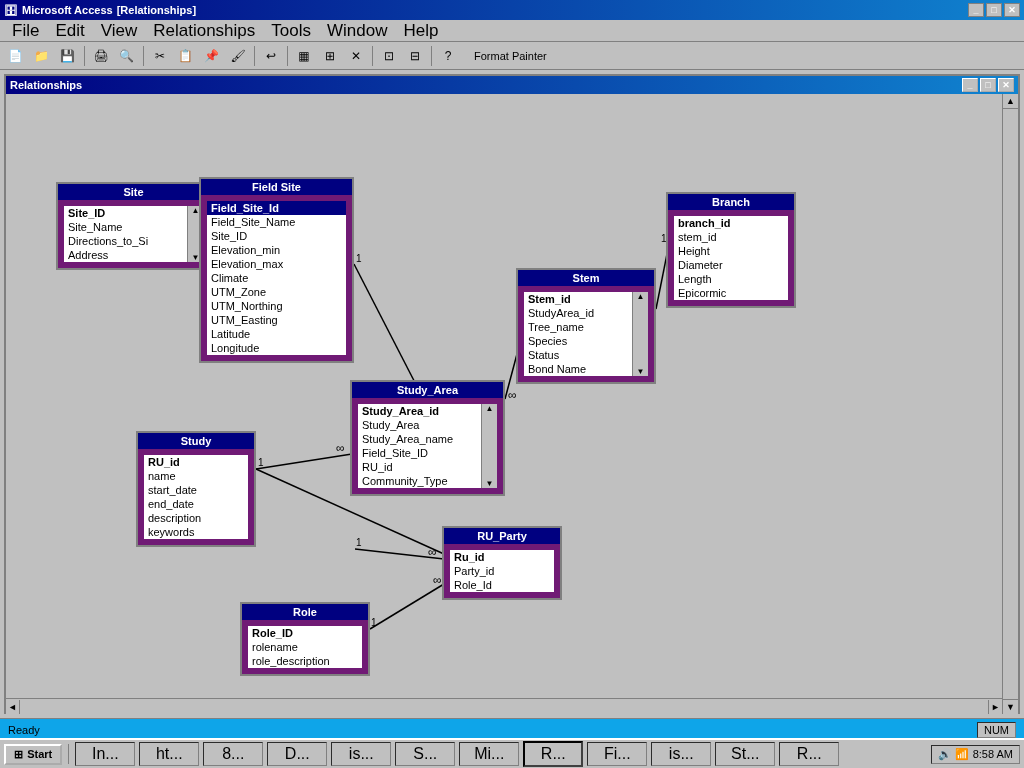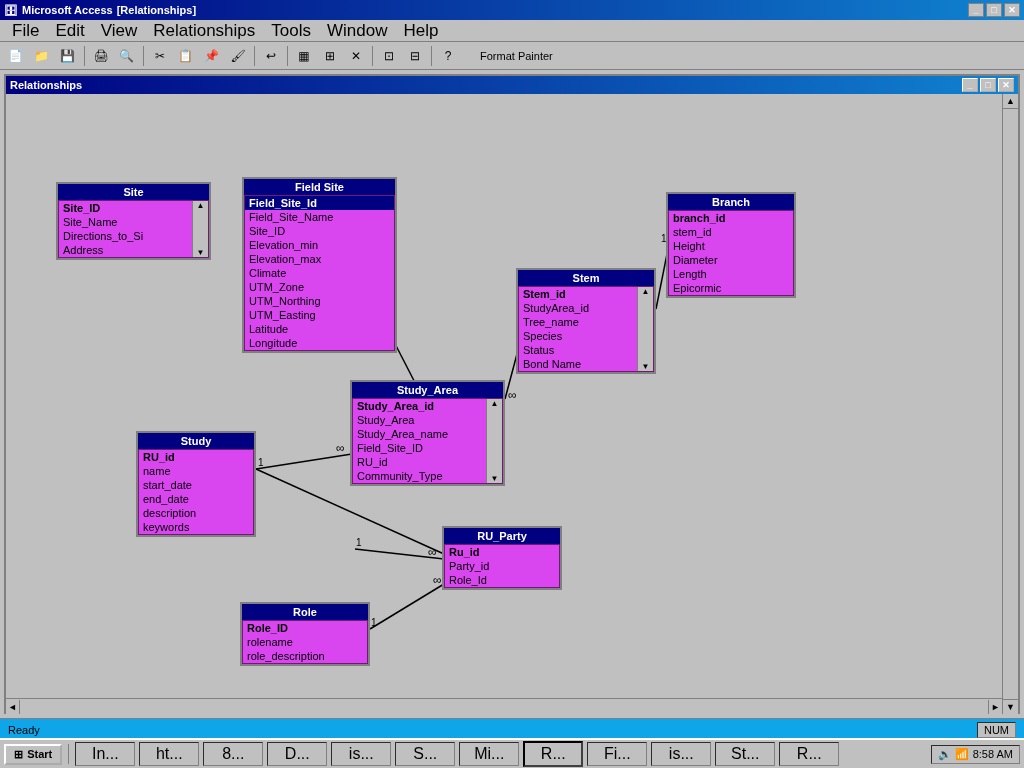--- a/index.html
+++ b/index.html
@@ -55,21 +55,21 @@
     }
     .tool-btn {
       width: 24px; height: 22px;
       background: #c0c0c0;
       border: 1px solid transparent;
       display: flex; align-items: center; justify-content: center;
       cursor: pointer;
       font-size: 12px;
     }
     .tool-separator { width: 1px; height: 20px; background: #808080; margin: 0 2px; }
-    .tool-label { font-size: 11px; margin-left: 18px; }
+    .tool-label { font-size: 11px; margin-left: 12px; }
 
     
     .inner-window {
       position: relative;
       background: #c0c0c0;
       margin: 4px;
       border: 2px solid #808080;
       height: 640px;
     }
     .inner-title-bar {
@@ -102,22 +102,22 @@
     }
     .db-table-header {
       background: #000080;
       color: white;
       padding: 2px 6px;
       font-size: 11px;
       font-weight: bold;
       text-align: center;
     }
     .db-table-body {
-      background: #d946ef;
-      border: 1px solid #701a75;
+      background: #ffffff;
+      border: 6px solid #701a75;
     }
     .db-table-field {
       padding: 1px 4px;
       font-size: 11px;
       color: #000;
       white-space: nowrap;
       display: flex;
       align-items: center;
     }
     .db-table-field.selected {
@@ -307,21 +307,21 @@
         <div class="db-table-field">Site_Name</div>
         <div class="db-table-field">Directions_to_Si</div>
         <div class="db-table-field">Address</div>
         <div style="position:absolute;right:0;top:0;width:16px;height:100%;background:#c0c0c0;border-left:1px solid #808080;display:flex;flex-direction:column;justify-content:space-between;">
           <div style="text-align:center;font-size:8px;cursor:pointer;">▲</div>
           <div style="text-align:center;font-size:8px;cursor:pointer;">▼</div>
         </div>
       </div>
     </div>
 
-    <div class="db-table" style="left:193px;top:83px;width:155px;margin-left:43px;">
+    <div class="db-table" style="left:193px;top:83px;width:155px;">
       <div class="db-table-header">Field Site</div>
       <div class="db-table-body">
         <div class="db-table-field selected bold-field">Field_Site_Id</div>
         <div class="db-table-field">Field_Site_Name</div>
         <div class="db-table-field">Site_ID</div>
         <div class="db-table-field">Elevation_min</div>
         <div class="db-table-field">Elevation_max</div>
         <div class="db-table-field">Climate</div>
         <div class="db-table-field">UTM_Zone</div>
         <div class="db-table-field">UTM_Northing</div>

